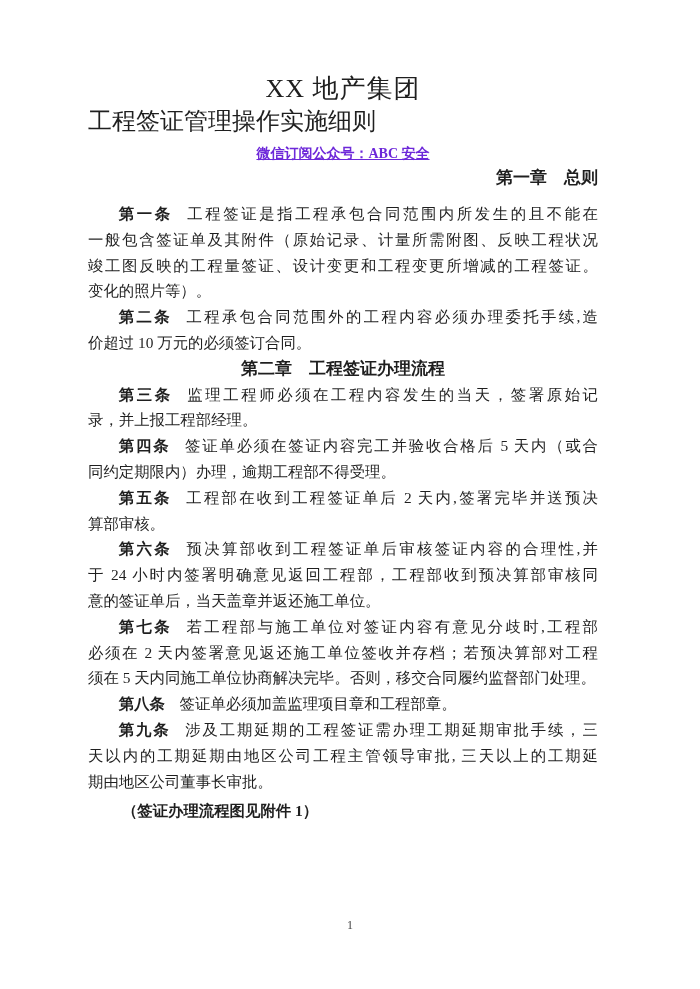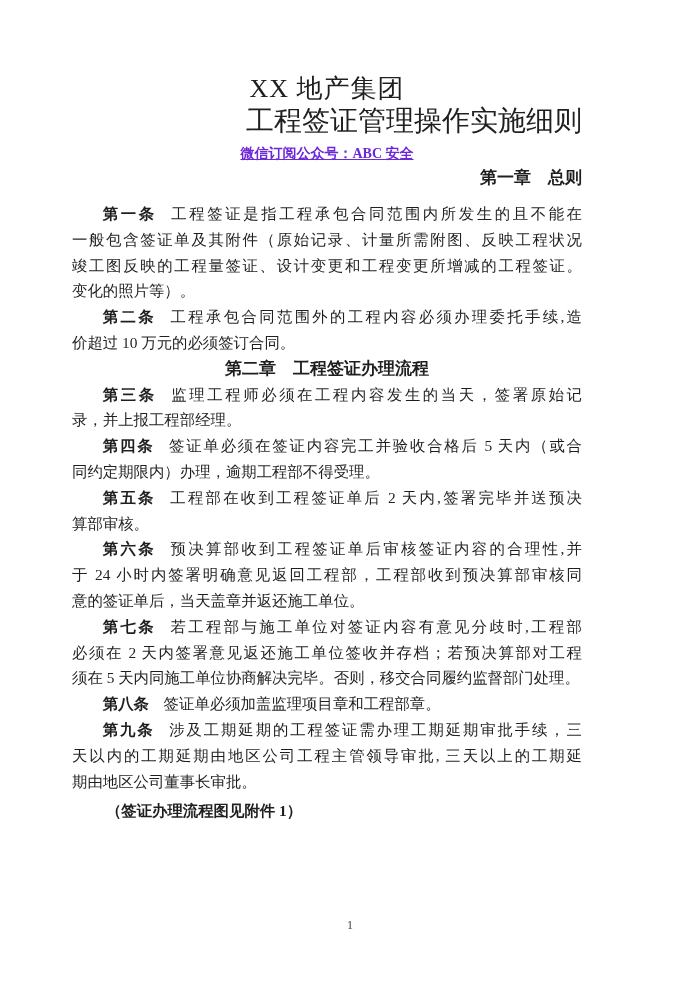--- a/index.html
+++ b/index.html
@@ -7,31 +7,31 @@
     position:relative;
     width:700px;height:989px;
     background:#ffffff;
     box-sizing:border-box;
     overflow:hidden;
     font-family:"Liberation Serif","DejaVu Serif",serif;
     color:#1f1f1f;
   }
   .content{
     position:absolute;
-    left:72px;top:74px;
+    left:88px;top:74px;
     width:510px;
   }
   .title1{
     font-size:26px;line-height:30px;
     text-align:center;font-weight:400;
     letter-spacing:1px;
   }
   .title2{
-    font-size:28px;line-height:34px;
-    text-align:right;font-weight:400;
+    font-size:24px;line-height:34px;
+    text-align:left;font-weight:400;
   }
   .notice{
     margin-top:6px;
     font-size:14px;line-height:20px;
     text-align:center;
     font-weight:700;
     color:#6d28d9;
     text-decoration:underline;
   }
   .chapter{

